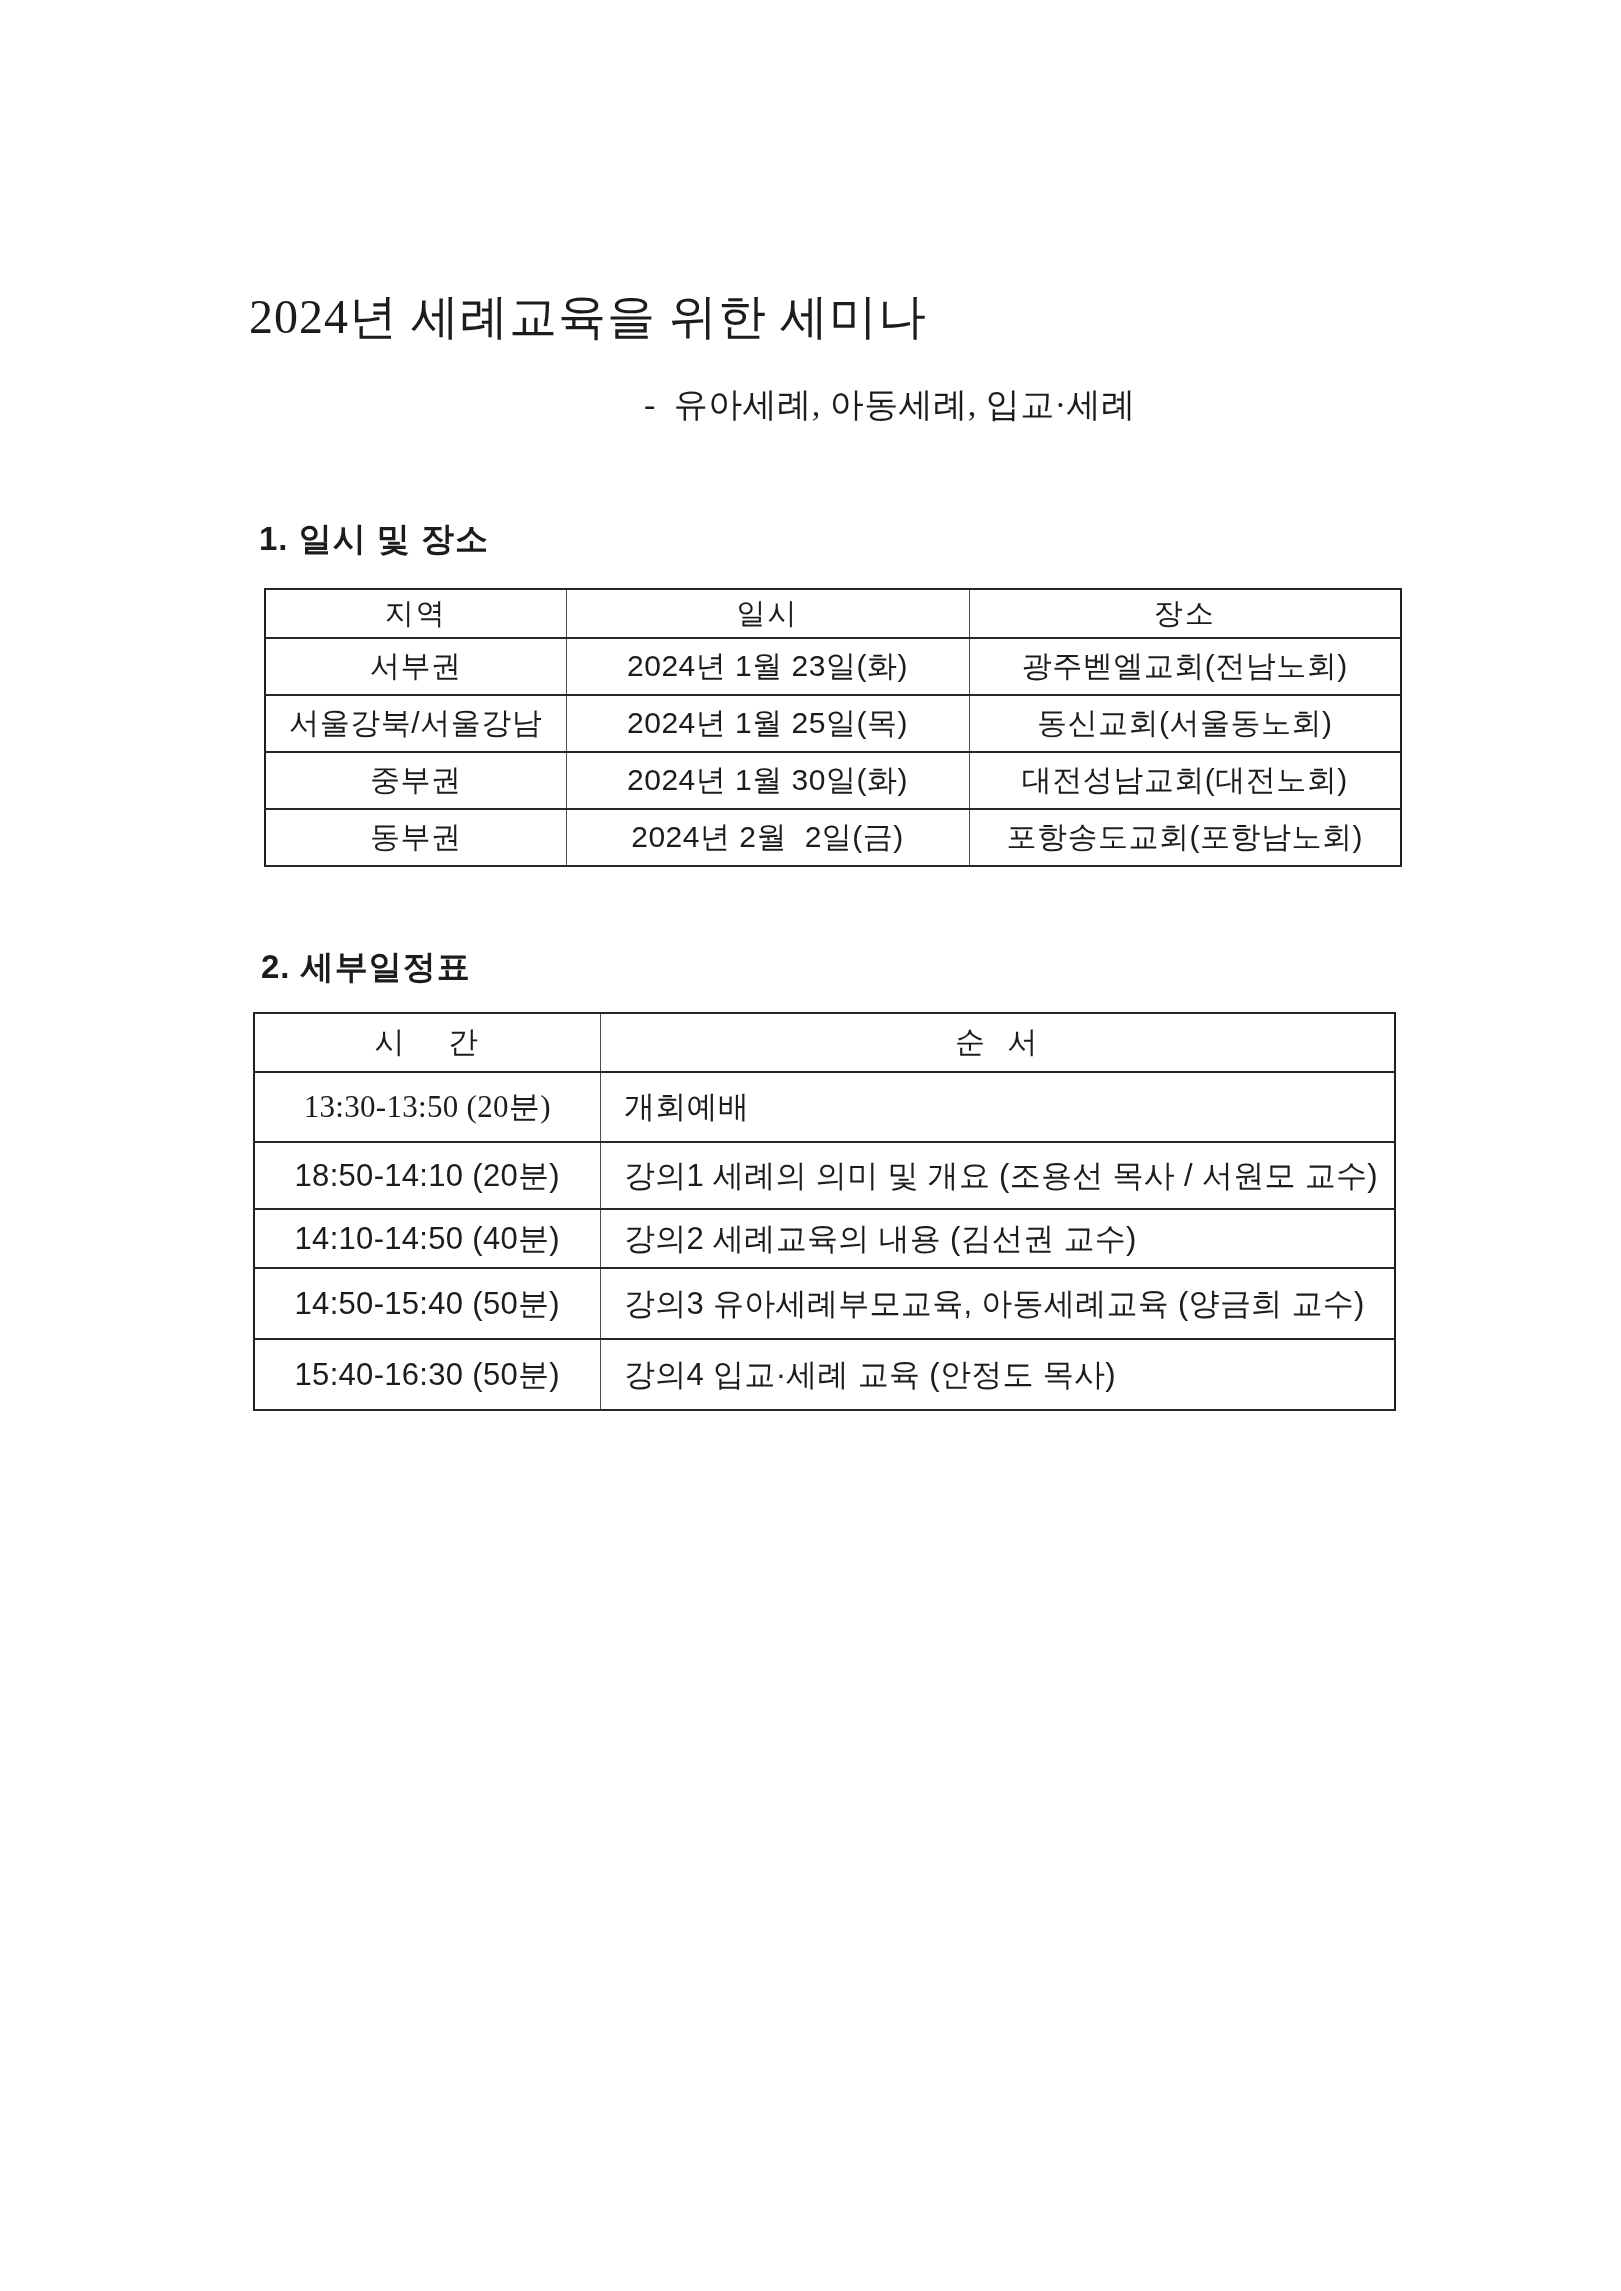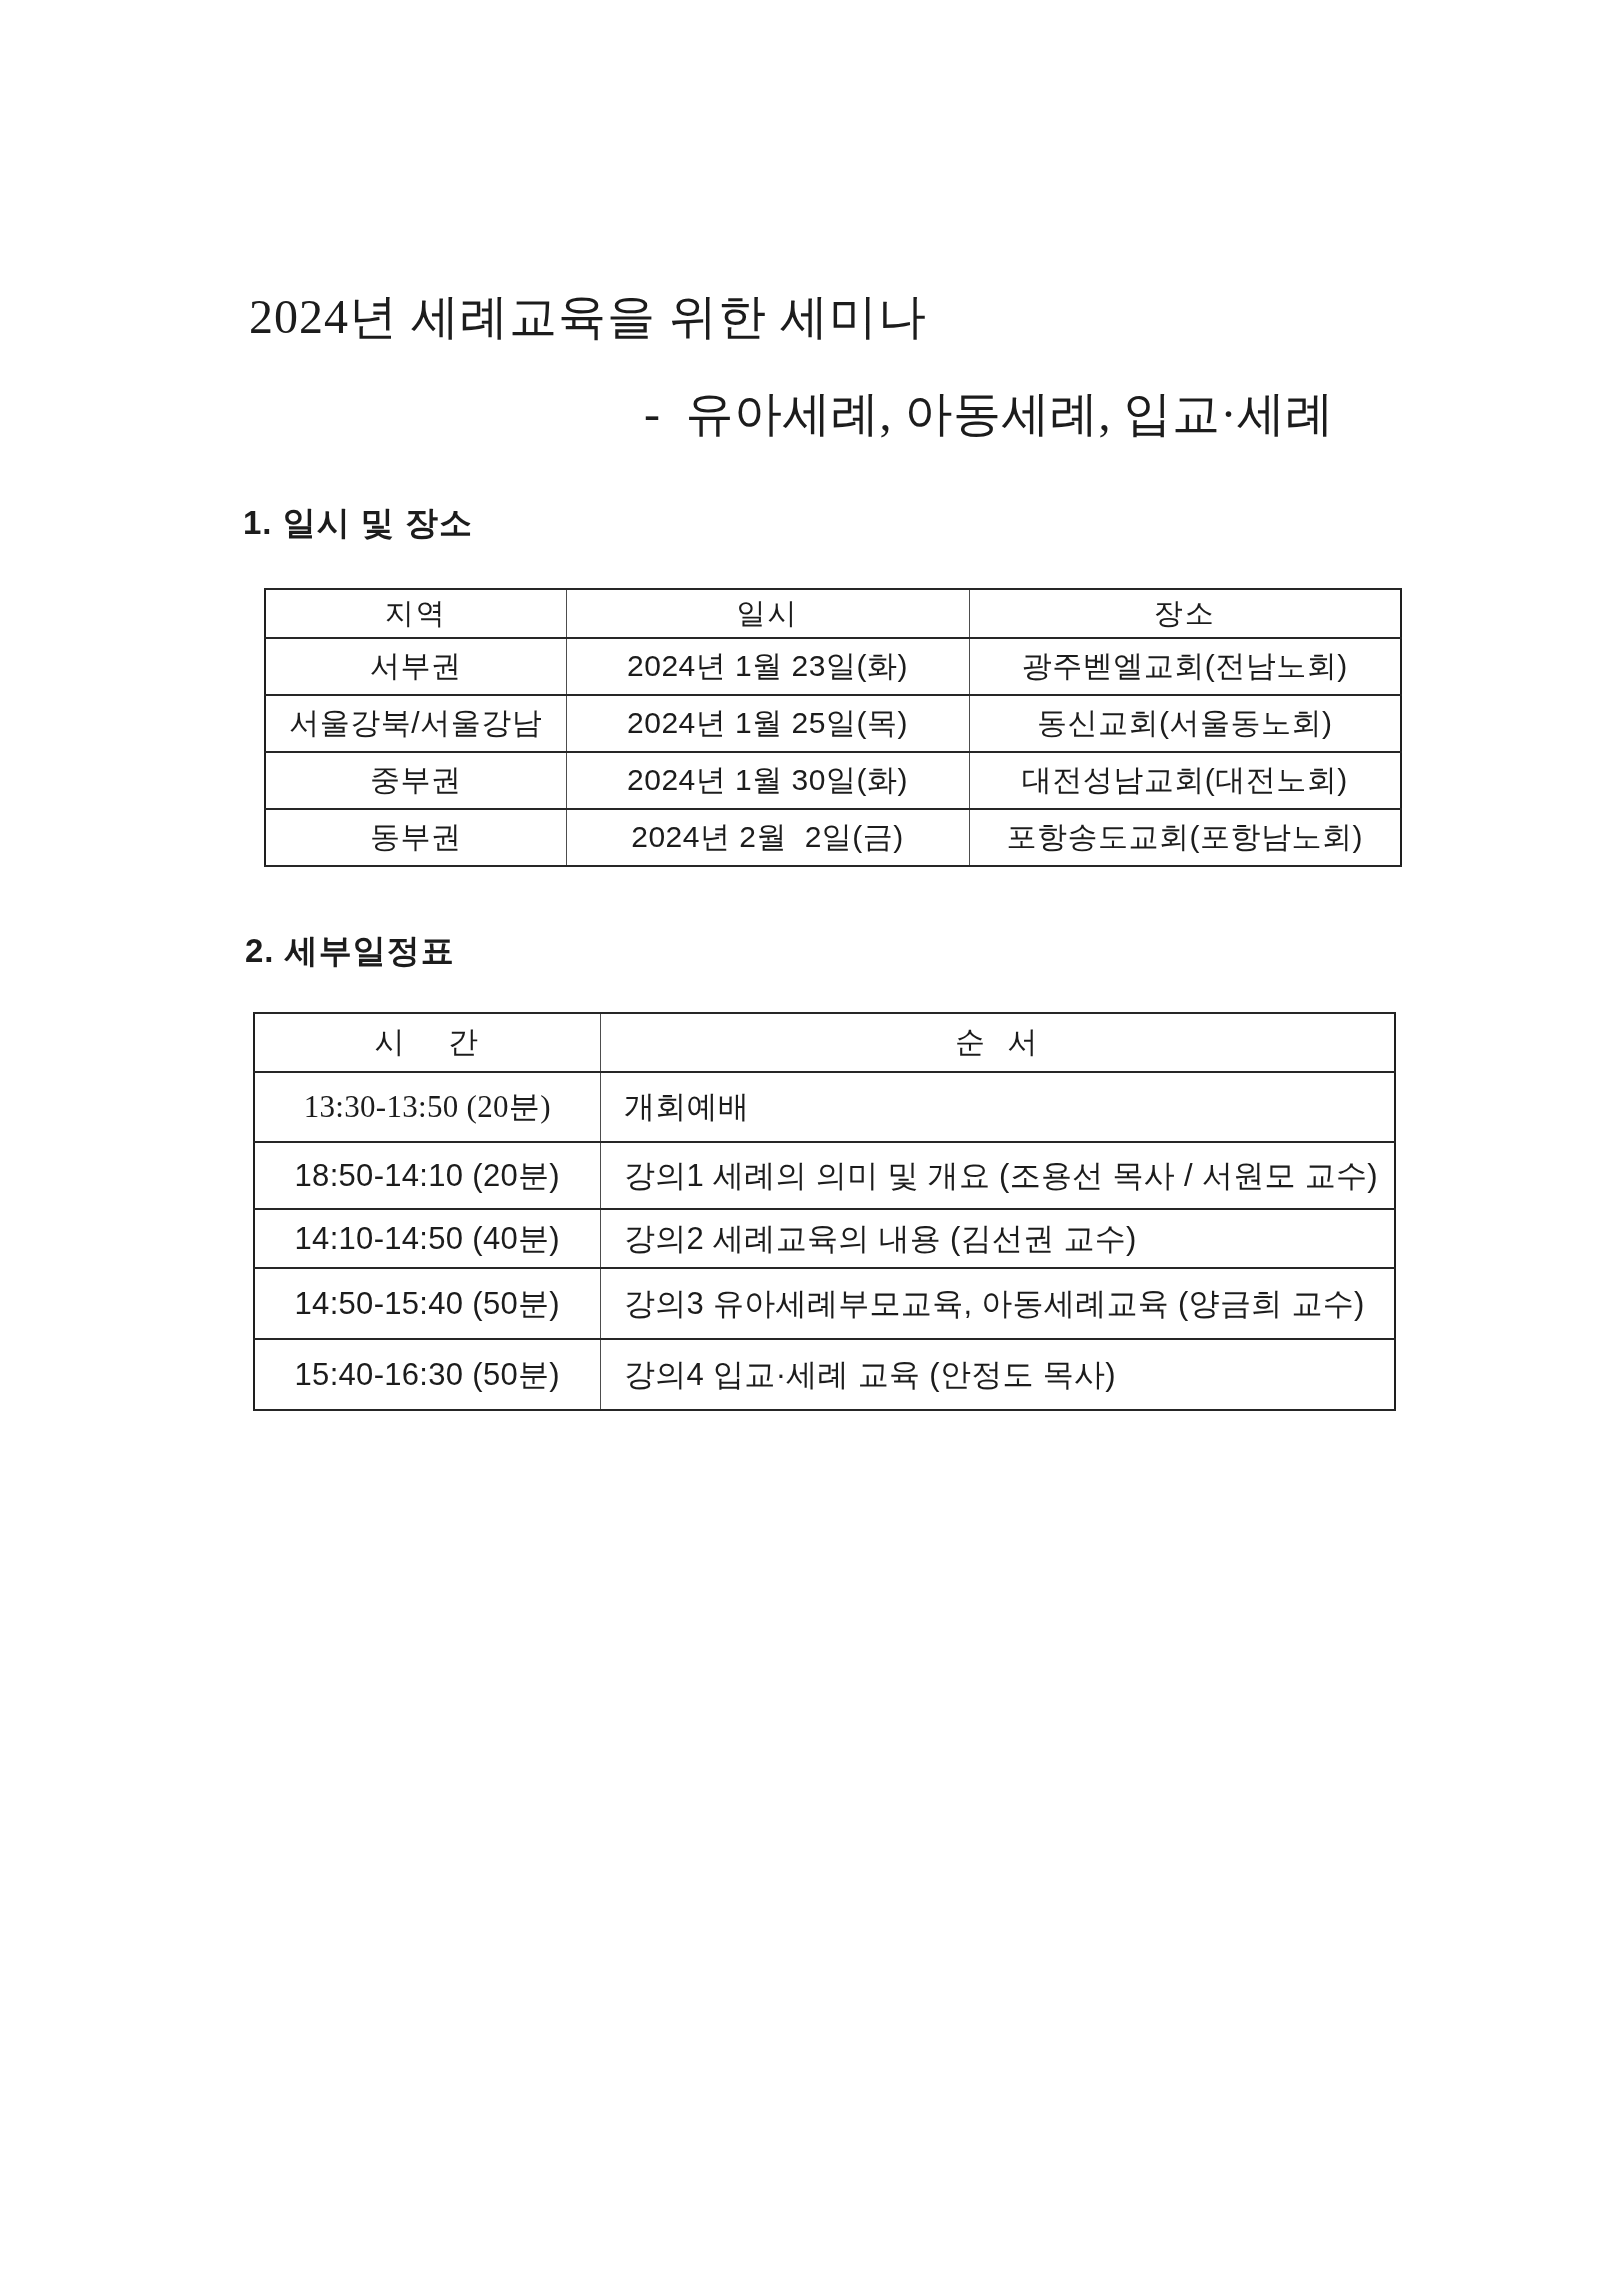--- a/index.html
+++ b/index.html
@@ -15,27 +15,27 @@
   
   .doc-title {
     position:absolute; left:249px; top:291px; margin:0;
     font-family:"Liberation Serif", serif;
     font-size:48px; font-weight:500; letter-spacing:1px;
     line-height:1.1; white-space:pre;
   }
   .doc-subtitle {
     position:absolute; left:644px; top:382px; margin:0;
     font-family:"Liberation Serif", serif;
-    font-size:48px; font-weight:500; letter-spacing:0.5px;
+    font-size:34px; font-weight:500; letter-spacing:0.5px;
     white-space:pre;
   }
 
   
   .sec-heading {
-    position:absolute; margin:0;
+    position:absolute; margin:16px;
     font-size:33px; font-weight:bold; letter-spacing:1px;
     white-space:pre;
   }
   .sec-heading.s1 { left:243px; top:501px; }
   .sec-heading.s2 { left:245px; top:929px; }
 
   
   table {
     position:absolute;
     border-collapse:collapse;

